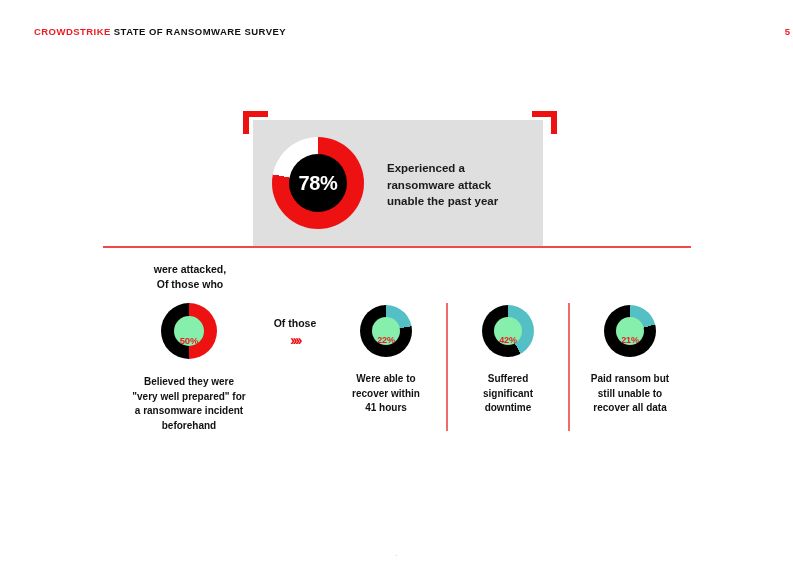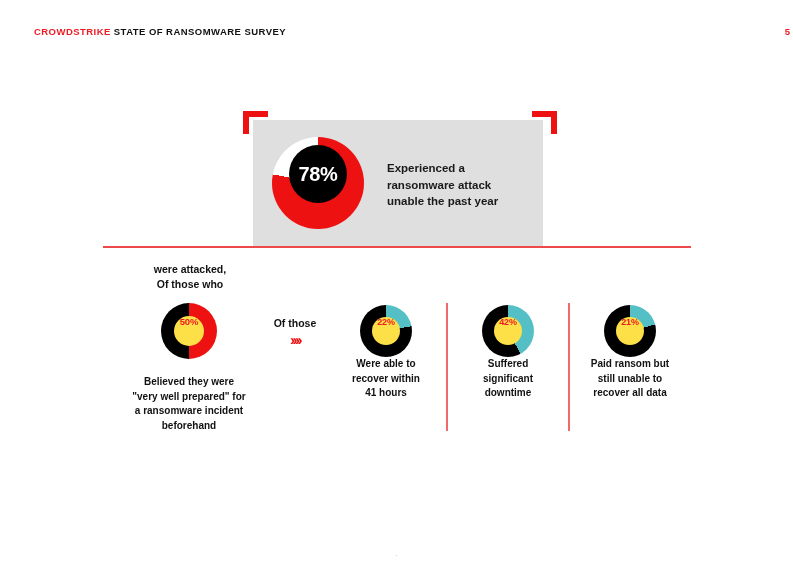--- a/index.html
+++ b/index.html
@@ -42,21 +42,21 @@
     border-right:6px solid #ee1111; border-top:6px solid #ee1111; }
 
   .hero-donut{
     position:absolute; left:272px; top:137px;
     width:92px; height:92px; z-index:3;
   }
   .hero-donut .ring{
     position:absolute; inset:0; border-radius:50%;
   }
   .hero-donut .hub{
-    position:absolute; left:17px; top:8px; width:58px; height:58px;
+    position:absolute; left:17px; top:17px; width:58px; height:58px;
     border-radius:50%; background:#000000;
     display:flex; align-items:center; justify-content:center;
   }
   .hero-donut .hub span{
     color:#ffffff; font-size:20px; font-weight:bold; letter-spacing:-.3px;
   }
   .hero-text{
     position:absolute; left:387px; top:160px; z-index:3;
     font-size:11.5px; font-weight:bold; color:#1a1a1a; line-height:16.5px;
   }
@@ -72,22 +72,22 @@
   .lead-label{
     position:absolute; left:120px; top:262px; width:140px;
     text-align:center; font-size:10.5px; font-weight:bold;
     color:#111111; line-height:15px;
   }
 
   .unit{ position:absolute; }
   .unit .donut{ position:relative; margin:0 auto; }
   .unit .donut .ring{ position:absolute; inset:0; border-radius:50%; }
   .unit .donut .hub{
-    position:absolute; border-radius:50%; background:#fde047;
-    display:flex; align-items:flex-start; justify-content:center;
+    position:absolute; border-radius:50%; background:#86efac;
+    display:flex; align-items:flex-end; justify-content:center;
   }
   .unit .donut .hub span{
     color:#ed1c24; font-weight:bold; letter-spacing:-.2px;
   }
   .unit .cap{
     text-align:center; font-size:10px; font-weight:bold;
     color:#111111; line-height:14.5px;
   }
   .unit .cap div{ white-space:nowrap; }
 
@@ -107,21 +107,21 @@
   }
   .connector .chev{
     margin-top:3px; color:#ee1111; font-size:15px; font-weight:bold;
     letter-spacing:-2.5px; line-height:14px;
   }
 
   
   .u-small .donut{ width:52px; height:52px; }
   .u-small .donut .hub{ left:12px; top:12px; width:28px; height:28px; }
   .u-small .donut .hub span{ font-size:9px; }
-  .u-small .cap{ }
+  .u-small .cap{ margin-top:15px; }
 
   #unit-22{ left:328px; top:305px; width:116px; }
   #unit-42{ left:450px; top:305px; width:116px; }
   #unit-21{ left:566px; top:305px; width:128px; }
 
   .vdiv{
     position:absolute; width:2px; height:128px; top:303px; background:#ef6a6a;
   }
   #vdiv-1{ left:446px; }
   #vdiv-2{ left:568px; }

